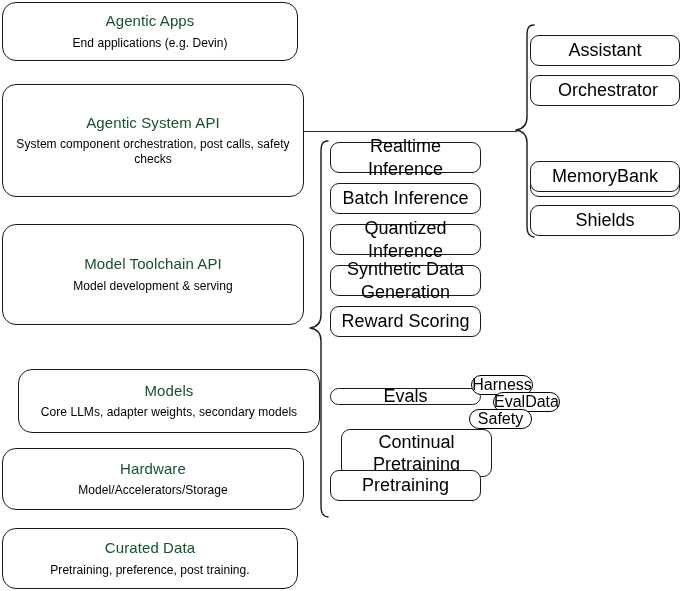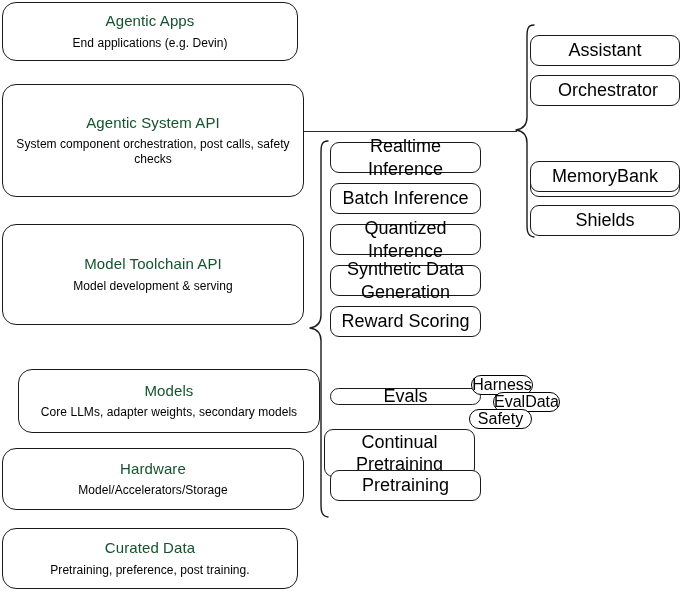--- a/index.html
+++ b/index.html
@@ -151,21 +151,21 @@
   </div>
   <div class="box cap-box" style="left:330px; top:265px; width:151px; height:31px;">
     <span>Synthetic Data Generation</span>
   </div>
   <div class="box cap-box" style="left:330px; top:306px; width:151px; height:31px;">
     <span>Reward Scoring</span>
   </div>
   <div class="box cap-box" style="left:330px; top:388px; width:151px; height:17px;">
     <span>Evals</span>
   </div>
-  <div class="box cap-box" style="left:324px; top:429px; width:151px; height:48px;">
+  <div class="box cap-box" style="left:341px; top:429px; width:151px; height:48px;">
     <span>Continual Pretraining</span>
   </div>
   <div class="box cap-box" style="left:330px; top:470px; width:151px; height:31px;">
     <span>Pretraining</span>
   </div>
 
   <div class="pill" style="left:471px; top:375px; width:62px; height:20px;">
     <span>Harness</span>
   </div>
   <div class="pill" style="left:453px; top:392px; width:67px; height:20px;margin-left:40px;">

